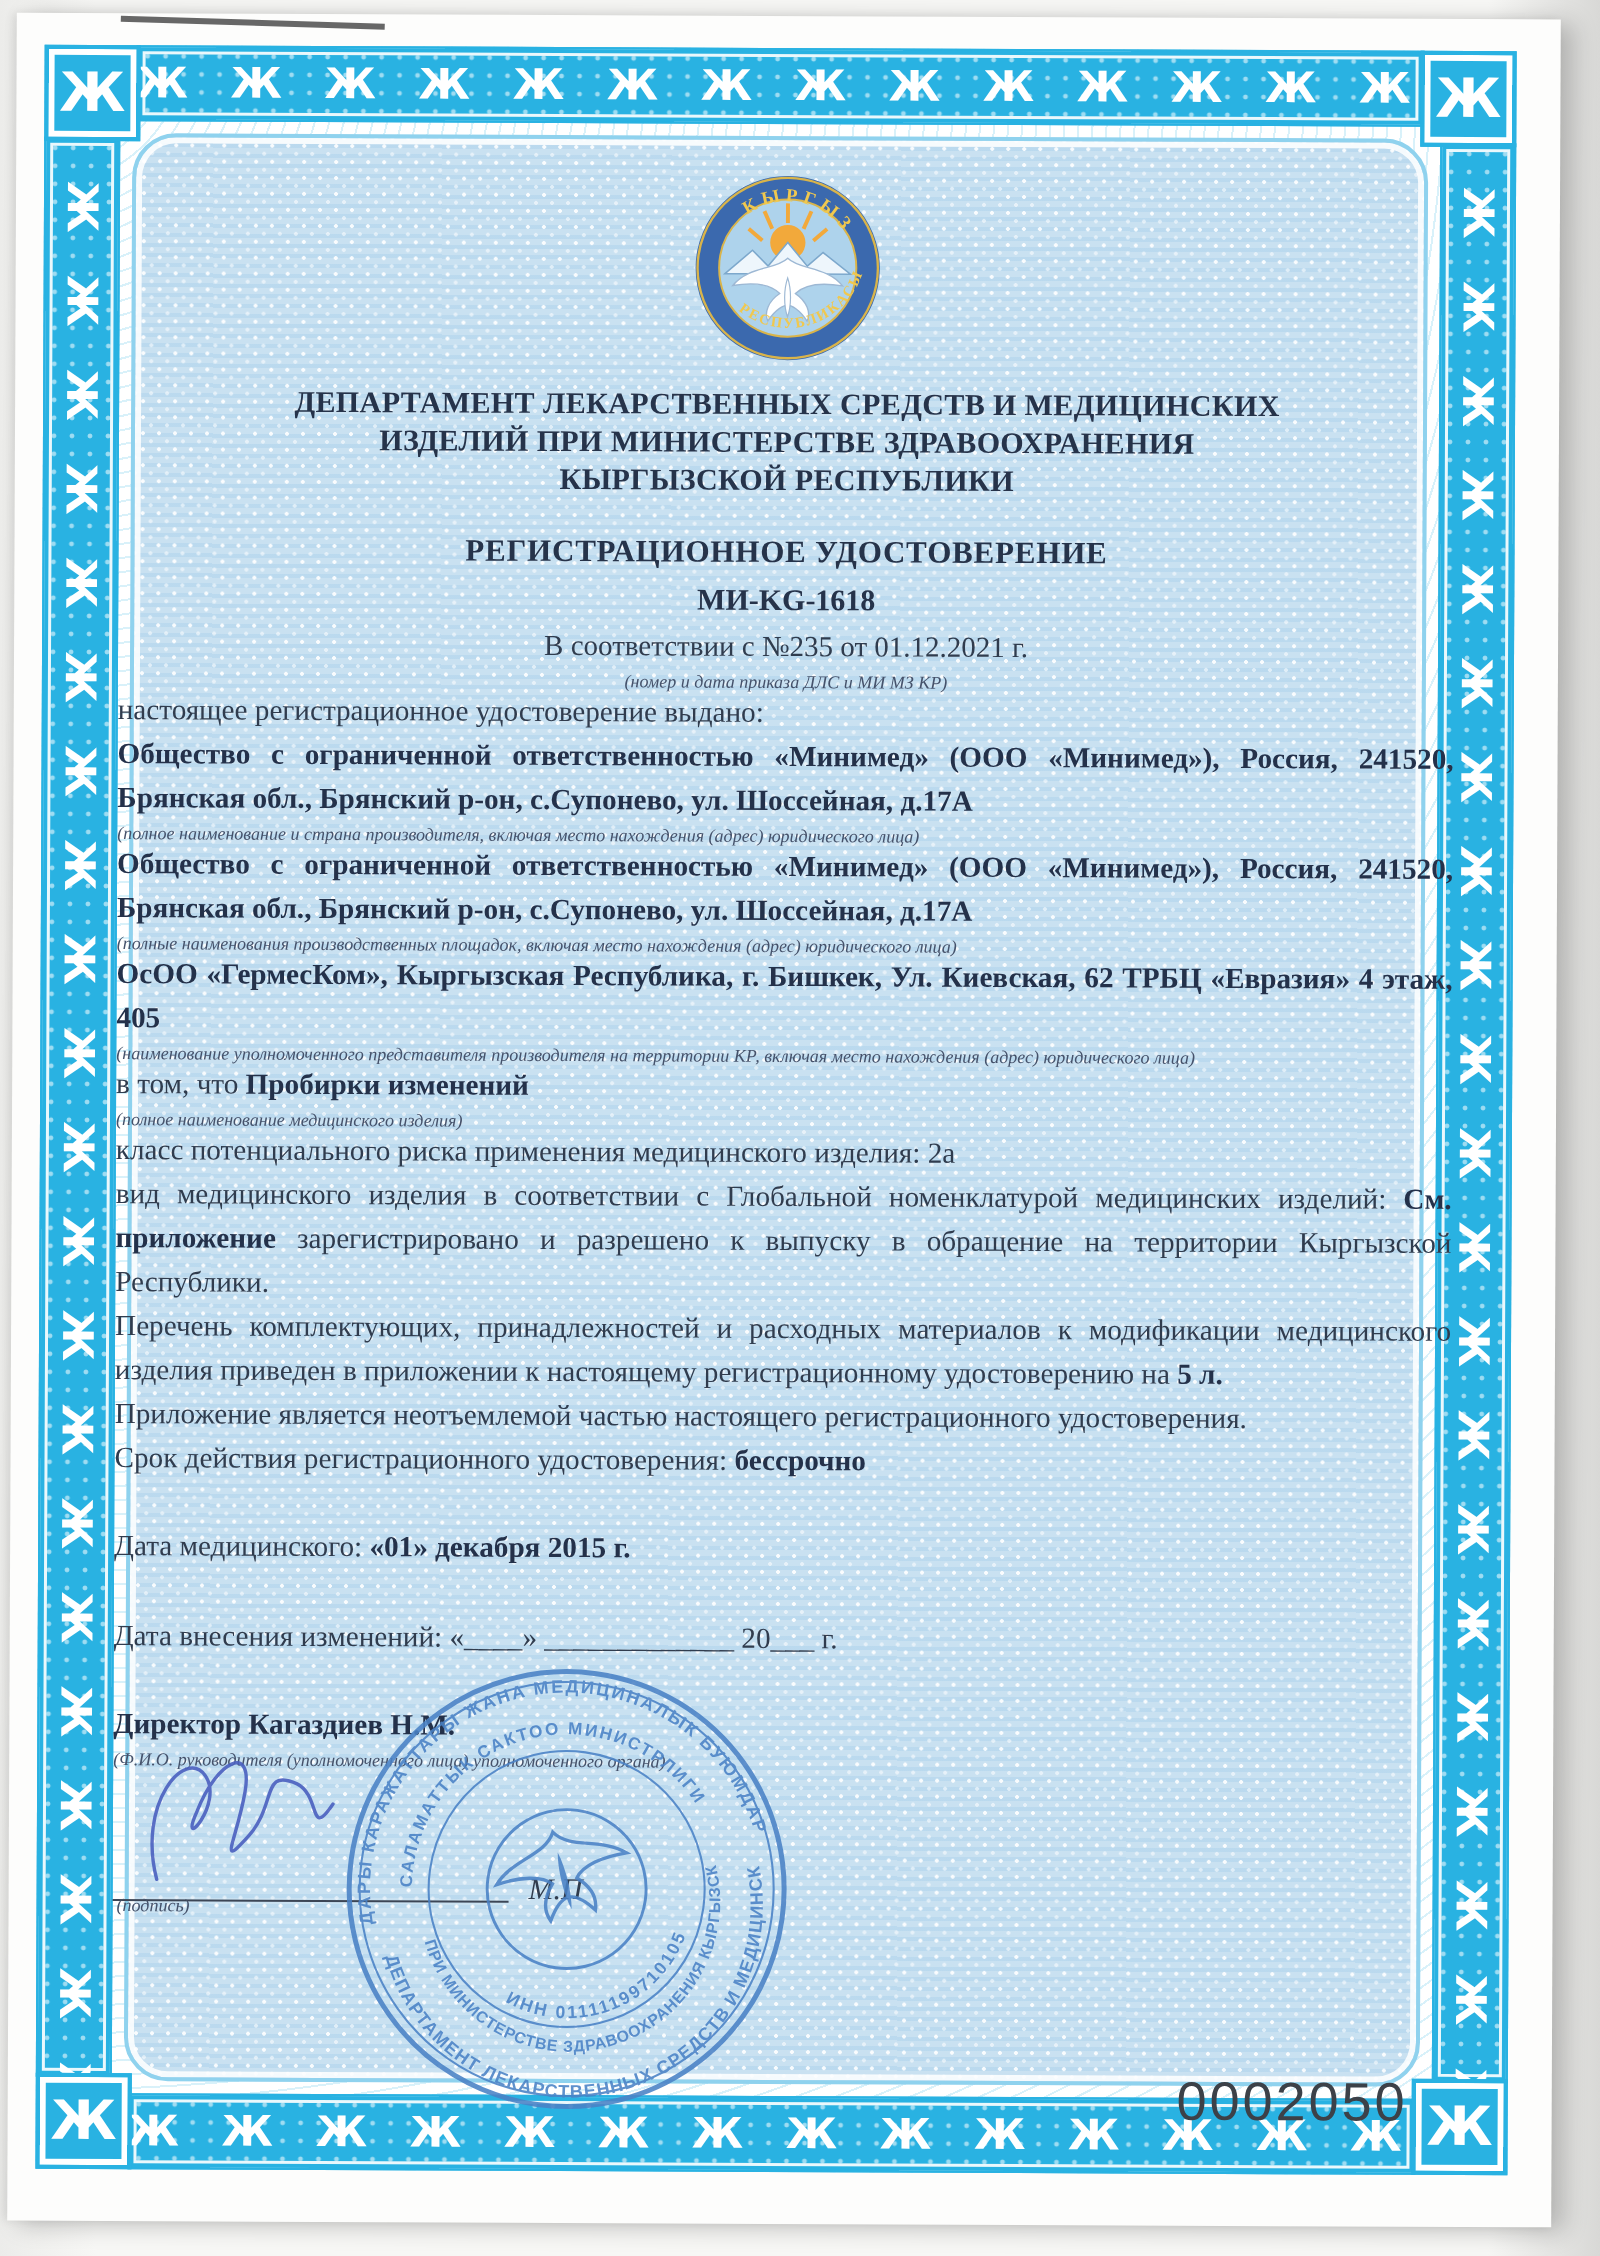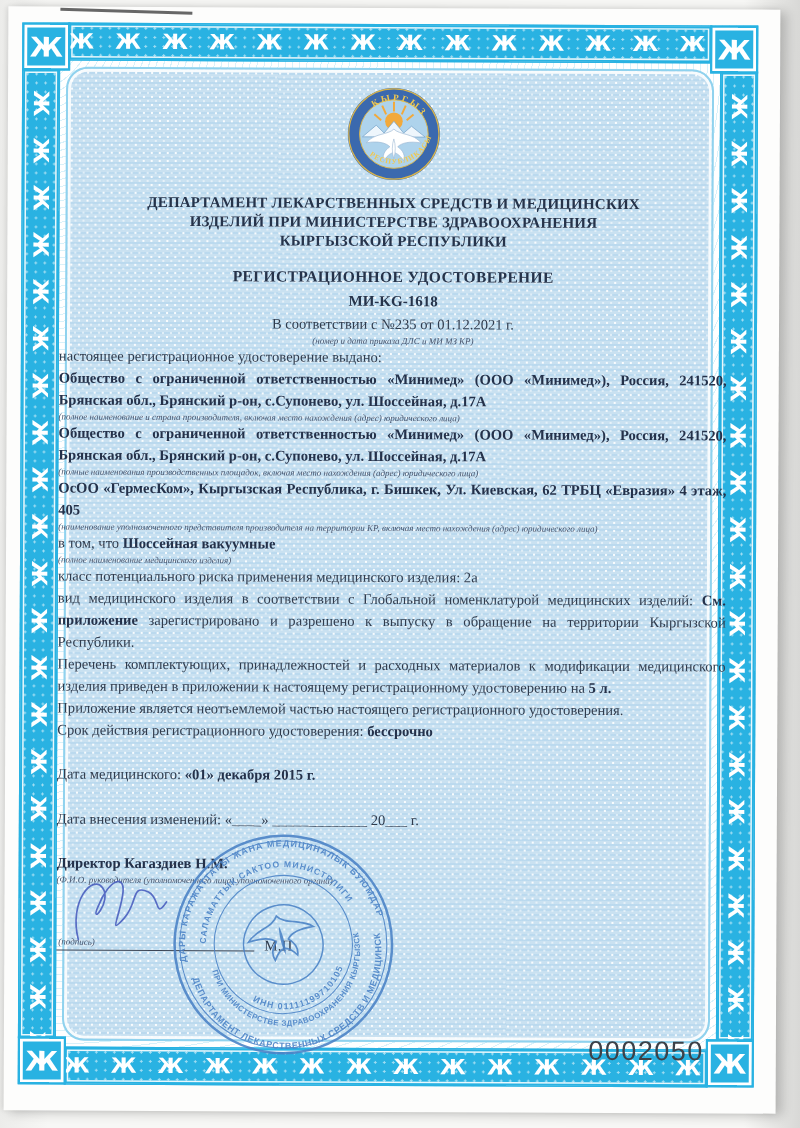--- a/index.html
+++ b/index.html
@@ -64,22 +64,22 @@
   .doc-number{font-weight:bold;font-size:15px;color:#26334a;margin-top:2px;}
   .accordance{font-size:14.5px;margin-top:2px;}
   .caption{font-style:italic;font-size:9px;color:#45526b;line-height:1.25;}
   .cap-center{text-align:center;margin-top:0;}
   p.body{margin:0;text-align:justify;}
   .mt{margin-top:15px;}
   .mts{margin-top:11px;}
   b{color:#24314a;}
   .sig-area{position:relative;height:150px;margin-top:4px;}
   .sig-line{position:absolute;left:0;top:60px;width:198px;border-bottom:1.2px solid #3c4656;}
-  .sig-caption{position:absolute;left:2px;top:47px;text-align:right;}
-  .mp{position:absolute;left:208px;top:44px;font-size:15px;color:#303c4e;}
+  .sig-caption{position:absolute;left:2px;top:58px;text-align:right;}
+  .mp{position:absolute;left:208px;top:44px;font-size:15px;color:#303c4e;font-style:italic;}
   .signature-svg{position:absolute;left:8px;top:-28px;}
   .stamp{position:absolute;left:164px;top:822px;width:230px;height:230px;opacity:.88;transform:rotate(-14deg);}
   .serial{
     position:absolute;right:72px;bottom:46px;
     font-family:"Liberation Sans",sans-serif;font-size:27px;color:#3c4148;letter-spacing:1.5px;
   }
 </style>
 </head>
 <body>
 
@@ -160,21 +160,21 @@
 
     <p class="body mts"><b>Общество с ограниченной ответственностью «Минимед» (ООО «Минимед»), Россия, 241520, Брянская обл., Брянский р-он, с.Супонево, ул. Шоссейная, д.17А</b></p>
     <div class="caption">(полное наименование и страна производителя, включая место нахождения (адрес) юридического лица)</div>
 
     <p class="body mt"><b>Общество с ограниченной ответственностью «Минимед» (ООО «Минимед»), Россия, 241520, Брянская обл., Брянский р-он, с.Супонево, ул. Шоссейная, д.17А</b></p>
     <div class="caption">(полные наименования производственных площадок, включая место нахождения (адрес) юридического лица)</div>
 
     <p class="body mt"><b>ОсОО «ГермесКом», Кыргызская Республика, г. Бишкек, Ул. Киевская, 62 ТРБЦ «Евразия» 4 этаж, 405</b></p>
     <div class="caption">(наименование уполномоченного представителя производителя на территории КР, включая место нахождения (адрес) юридического лица)</div>
 
-    <p class="body mt"><span>в том, что </span><b>Шоссейная вакуумные</b></p>
+    <p class="body mt"><span>в том, что </span><b>Пробирки изменений</b></p>
     <div class="caption">(полное наименование медицинского изделия)</div>
 
     <p class="body mt"><span>класс потенциального риска применения медицинского изделия: </span><span>2а</span></p>
 
     <p class="body mt"><span>вид медицинского изделия в соответствии с Глобальной номенклатурой медицинских изделий: </span><b>См. приложение</b><span> зарегистрировано и разрешено к выпуску в обращение на территории Кыргызской Республики.</span></p>
 
     <p class="body mt"><span>Перечень комплектующих, принадлежностей и расходных материалов к модификации медицинского изделия приведен в приложении к настоящему регистрационному удостоверению на </span><b>5 л.</b></p>
 
     <p class="body mt">Приложение является неотъемлемой частью настоящего регистрационного удостоверения.</p>
 

